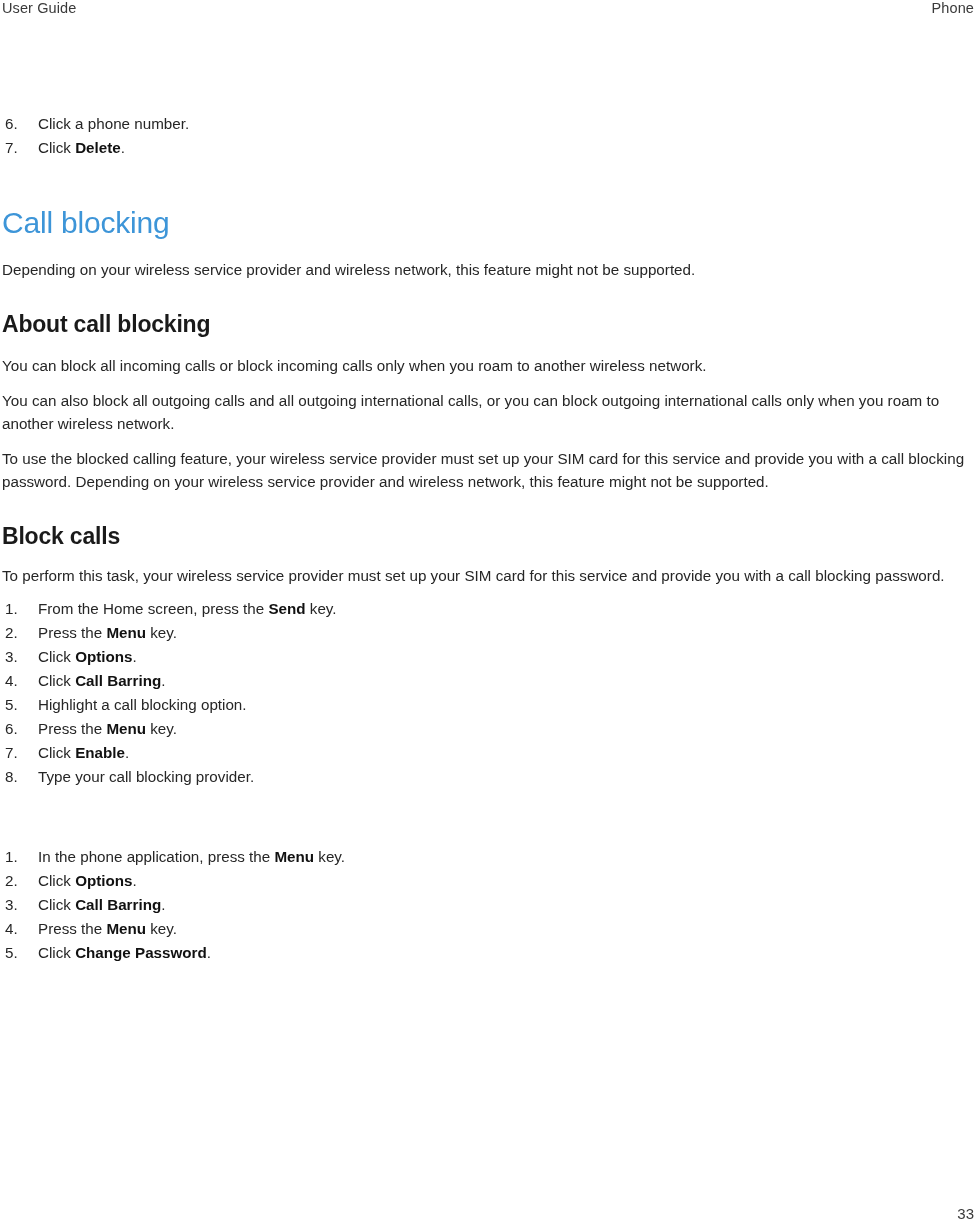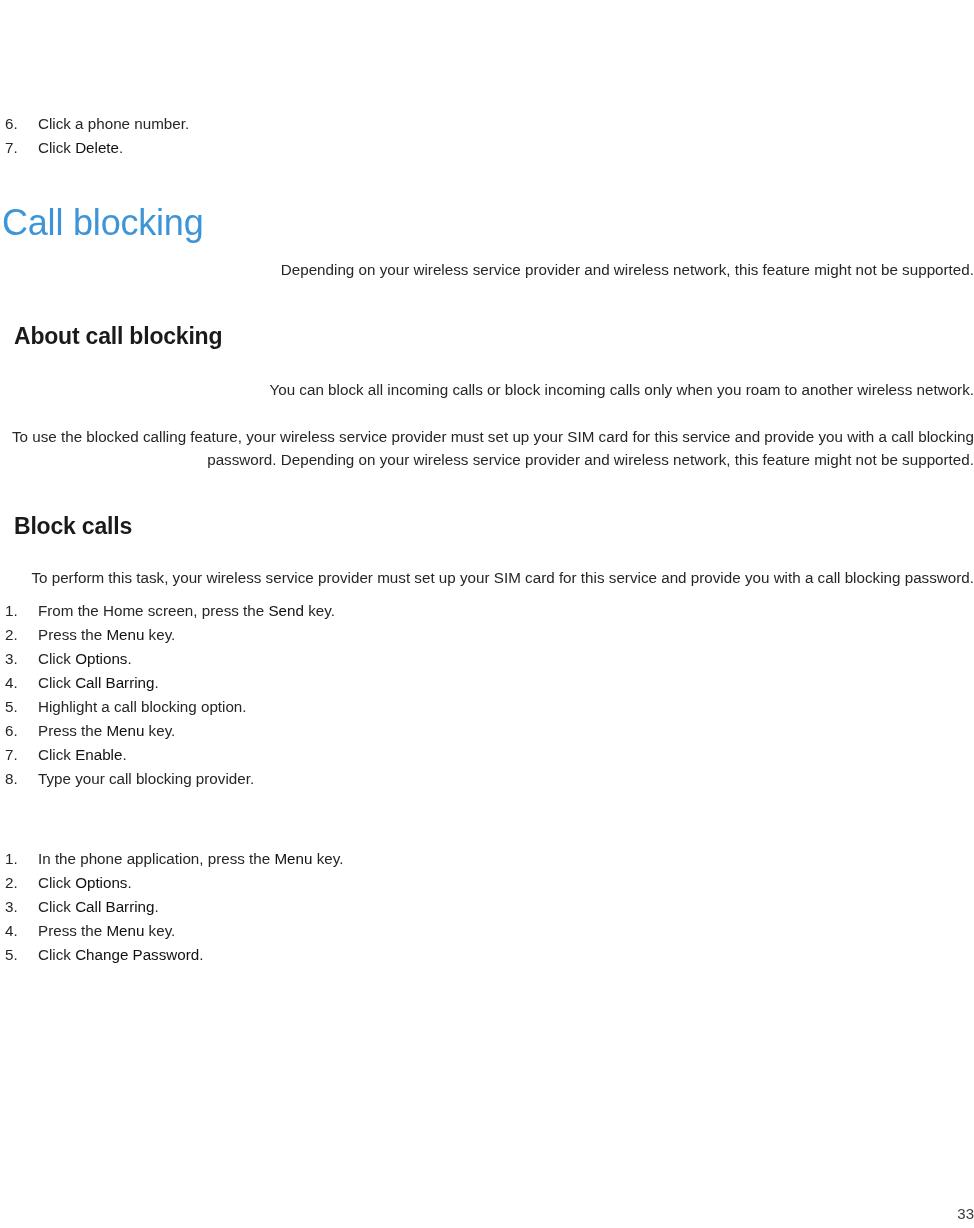--- a/index.html
+++ b/index.html
@@ -46,49 +46,48 @@
   }
   
   .content {
     position: absolute;
     left: 2px;
     top: 112px;
     width: 972px;
   }
   
   h1.section-title {
-    font-size: 36px;
+    font-size: 30px;
     font-weight: 400;
     color: #3d95d8;
     margin: 0 0 0 0;
     padding: 0;
     line-height: 34px;
     letter-spacing: -0.2px;
   }
   h2.sub-title {
     font-size: 23px;
     font-weight: 700;
     color: #1a1a1a;
-    margin: 12px;
+    margin: 0;
     padding: 0;
     line-height: 27px;
     letter-spacing: -0.2px;
   }
   
   p.body {
     font-size: 15.2px;
     line-height: 23px;
     margin: 0;
     padding: 0;
     color: #262626;
     letter-spacing: 0.01px;
-    text-align: right;
   }
   b, strong {
-    font-weight: 400;
+    font-weight: 700;
     color: #111111;
   }
   
   ol.steps {
     list-style: none;
     margin: 0;
     padding: 0;
   }
   ol.steps li {
     position: relative;
@@ -120,20 +119,24 @@
     font-size: 15px;
     color: #3a3a3a;
     text-align: left;
   }
 </style>
 </head>
 <body>
 
 <div class="page">
 
+  <div class="run-head">
+    <span class="left">User Guide</span>
+    <span class="right">Phone</span>
+  </div>
 
   <div class="content">
 
     <ol class="steps">
         <li><span class="num">6.</span><span><span>Click a phone number.</span></span></li>
         <li><span class="num">7.</span><span><span>Click </span><b>Delete</b><span>.</span></span></li>
       </ol>
 
     <div class="sp-46"></div>
 
@@ -144,20 +147,21 @@
     <p class="body">Depending on your wireless service provider and wireless network, this feature might not be supported.</p>
 
     <div class="sp-30"></div>
 
     <h2 class="sub-title">About call blocking</h2>
 
     <div class="sp-16"></div>
 
     <p class="body">You can block all incoming calls or block incoming calls only when you roam to another wireless network.</p>
     <div class="sp-12"></div>
+    <p class="body">You can also block all outgoing calls and all outgoing international calls, or you can block outgoing international calls only when you roam to another wireless network.</p>
     <div class="sp-12"></div>
     <p class="body">To use the blocked calling feature, your wireless service provider must set up your SIM card for this service and provide you with a call blocking password. Depending on your wireless service provider and wireless network, this feature might not be supported.</p>
 
     <div class="sp-30"></div>
 
     <h2 class="sub-title">Block calls</h2>
 
     <div class="sp-14"></div>
 
     <p class="body">To perform this task, your wireless service provider must set up your SIM card for this service and provide you with a call blocking password.</p>

